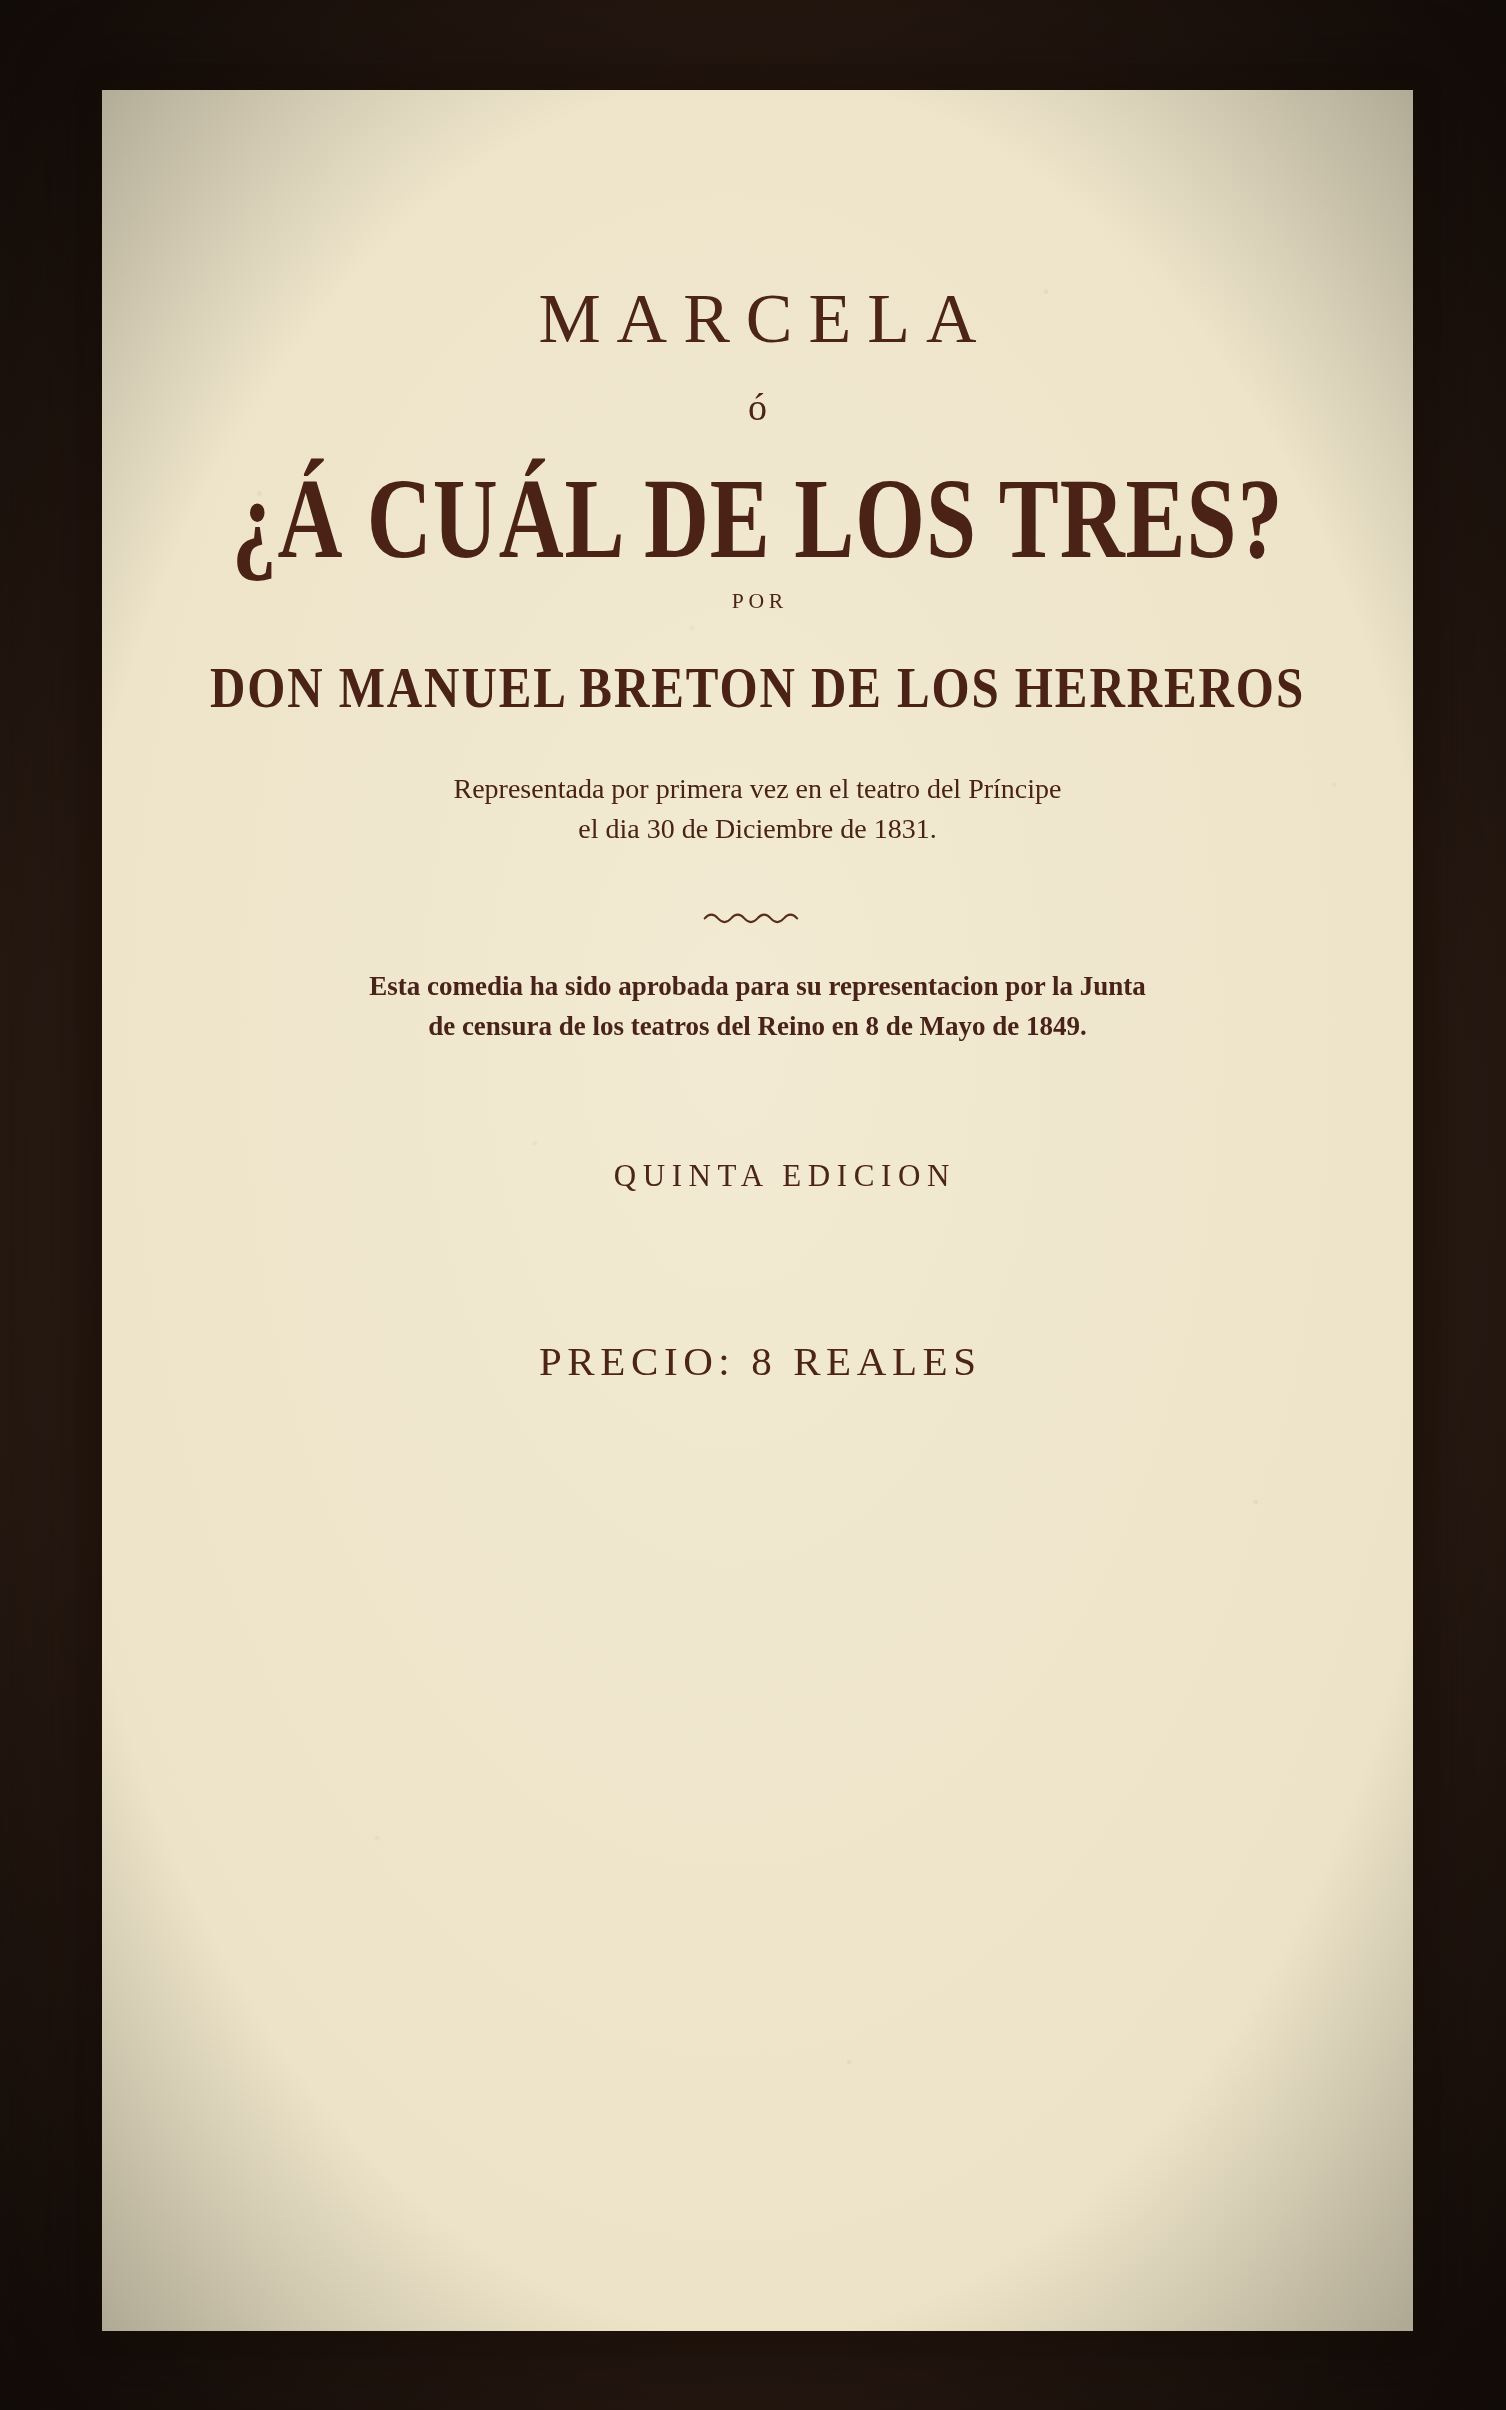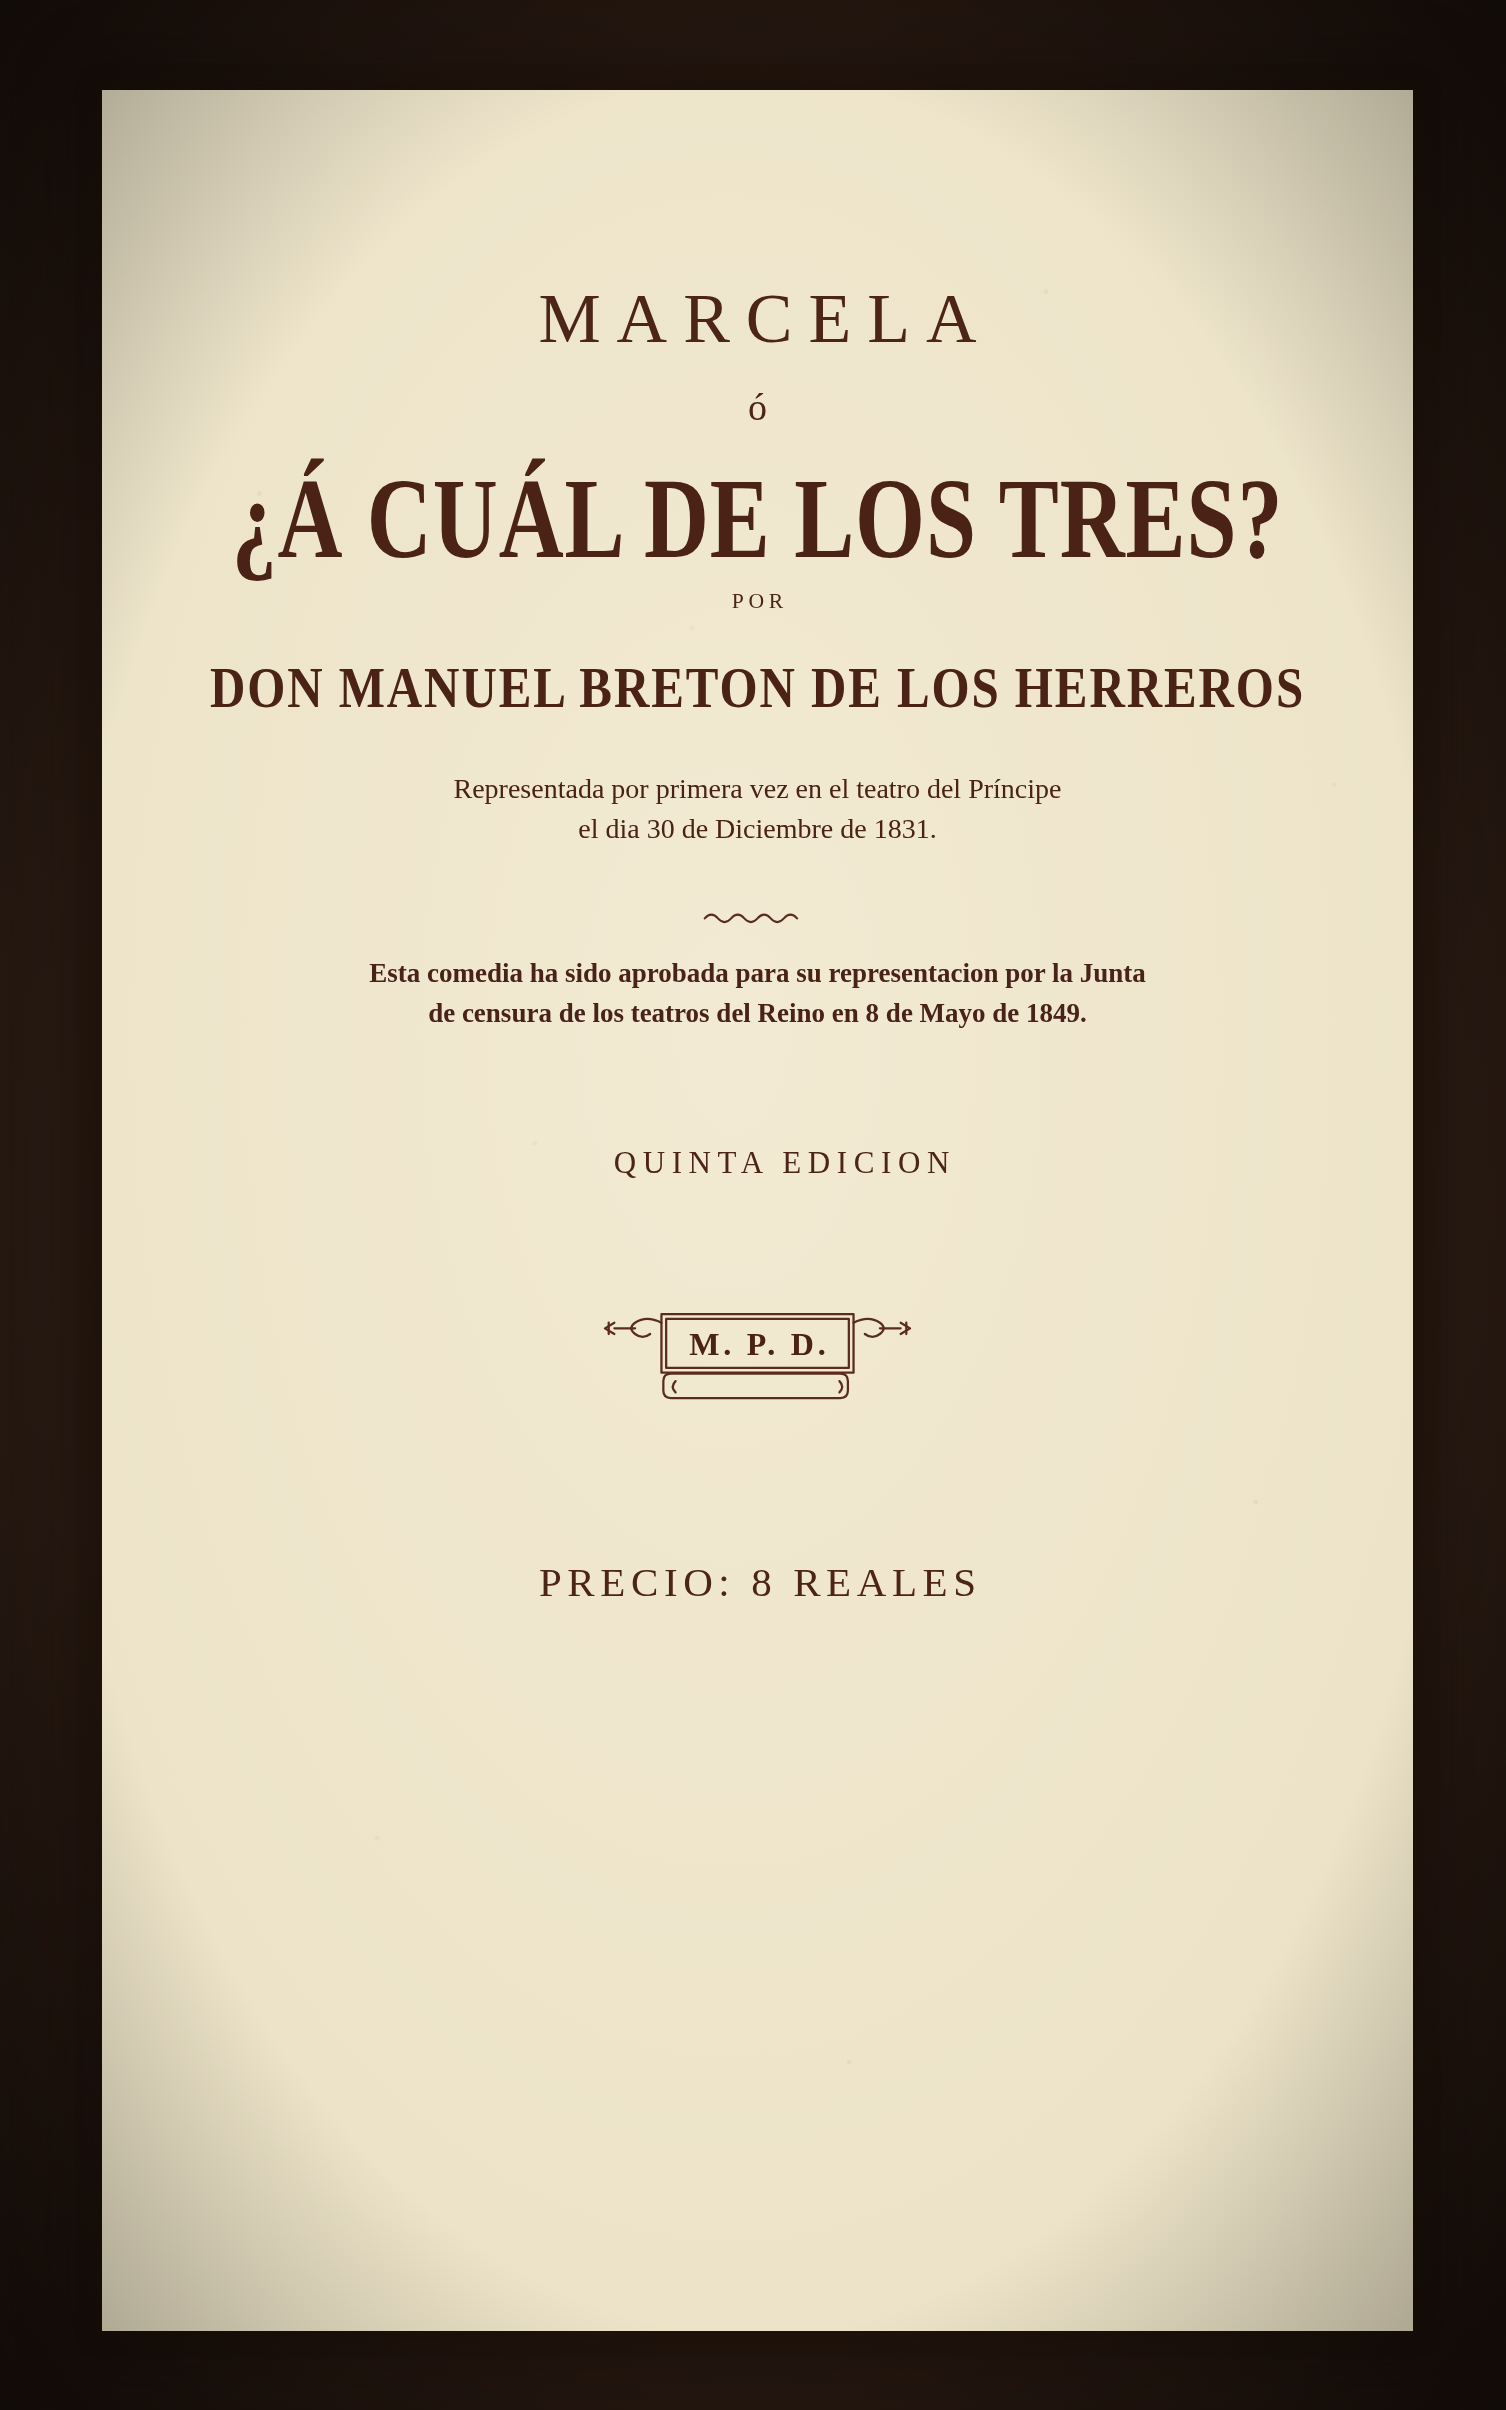--- a/index.html
+++ b/index.html
@@ -133,21 +133,21 @@
   }
 
   .ornament {
     margin: 58px auto 0 auto;
     width: 113px;
     height: 17px;
   }
   .ornament svg { display: block; }
 
   .approval {
-    margin-top: 28px;
+    margin-top: 41px;
     font-size: 27px;
     font-weight: bold;
     line-height: 1.5;
     color: #49231a;
     padding: 0 113px;
   }
   .edition {
     margin-top: 111px;
     font-size: 31px;
     letter-spacing: 6.6px;
@@ -212,43 +212,19 @@
         </svg>
       </div>
 
       <div class="approval">
         <div>Esta comedia ha sido aprobada para su representacion por la Junta</div>
         <div>de censura de los teatros del Reino en 8 de Mayo de 1849.</div>
       </div>
 
       <div class="edition">QUINTA EDICION</div>
 
-      <div class="printer-mark">
-        <svg width="377" height="113" viewBox="0 0 400 120">
-          <g fill="none" stroke="#5a2c1e" stroke-width="2.4" stroke-linecap="round" stroke-linejoin="round">
-
-            <rect x="103" y="18" width="194" height="52"></rect>
-            <rect x="98" y="13" width="204" height="62"></rect>
-
-            <path d="M98 22 q-16 -8 -28 0 q-8 6 0 12 q8 6 16 0"></path>
-            <path d="M70 28 h-22"></path>
-            <path d="M48 22 l-10 6 l10 6"></path>
-            <path d="M42 22 v12"></path>
-
-            <path d="M302 22 q16 -8 28 0 q8 6 0 12 q-8 6 -16 0"></path>
-            <path d="M330 28 h22"></path>
-            <path d="M352 22 l10 6 l-10 6"></path>
-            <path d="M358 22 v12"></path>
-
-            <path d="M108 76 h180 q8 0 8 8 v10 q0 8 -8 8 h-180 q-8 0 -8 -8 v-10 q0 -8 8 -8 z"></path>
-            <path d="M113 84 q-6 6 0 12"></path>
-            <path d="M287 84 q6 6 0 12"></path>
-          </g>
-        </svg>
-        <div class="pm-text">M. P. D.</div>
-      </div>
 
       <div class="price">PRECIO: 8 REALES</div>
 
     </div>
   </div>
 </div>
 
 
 </body></html>

